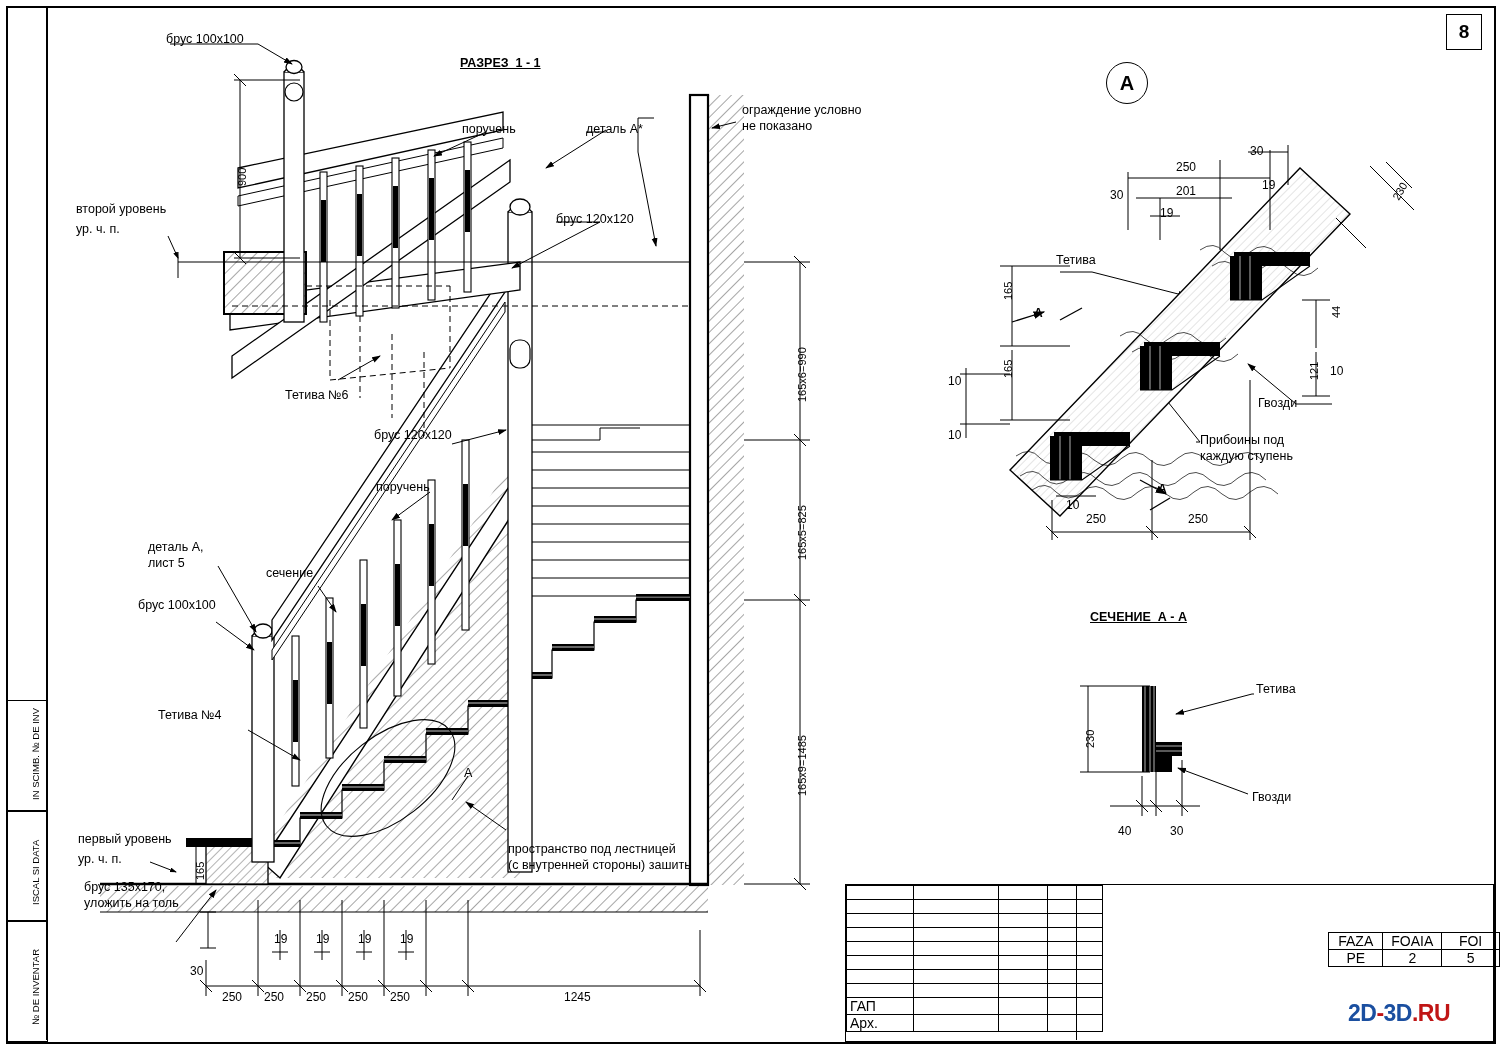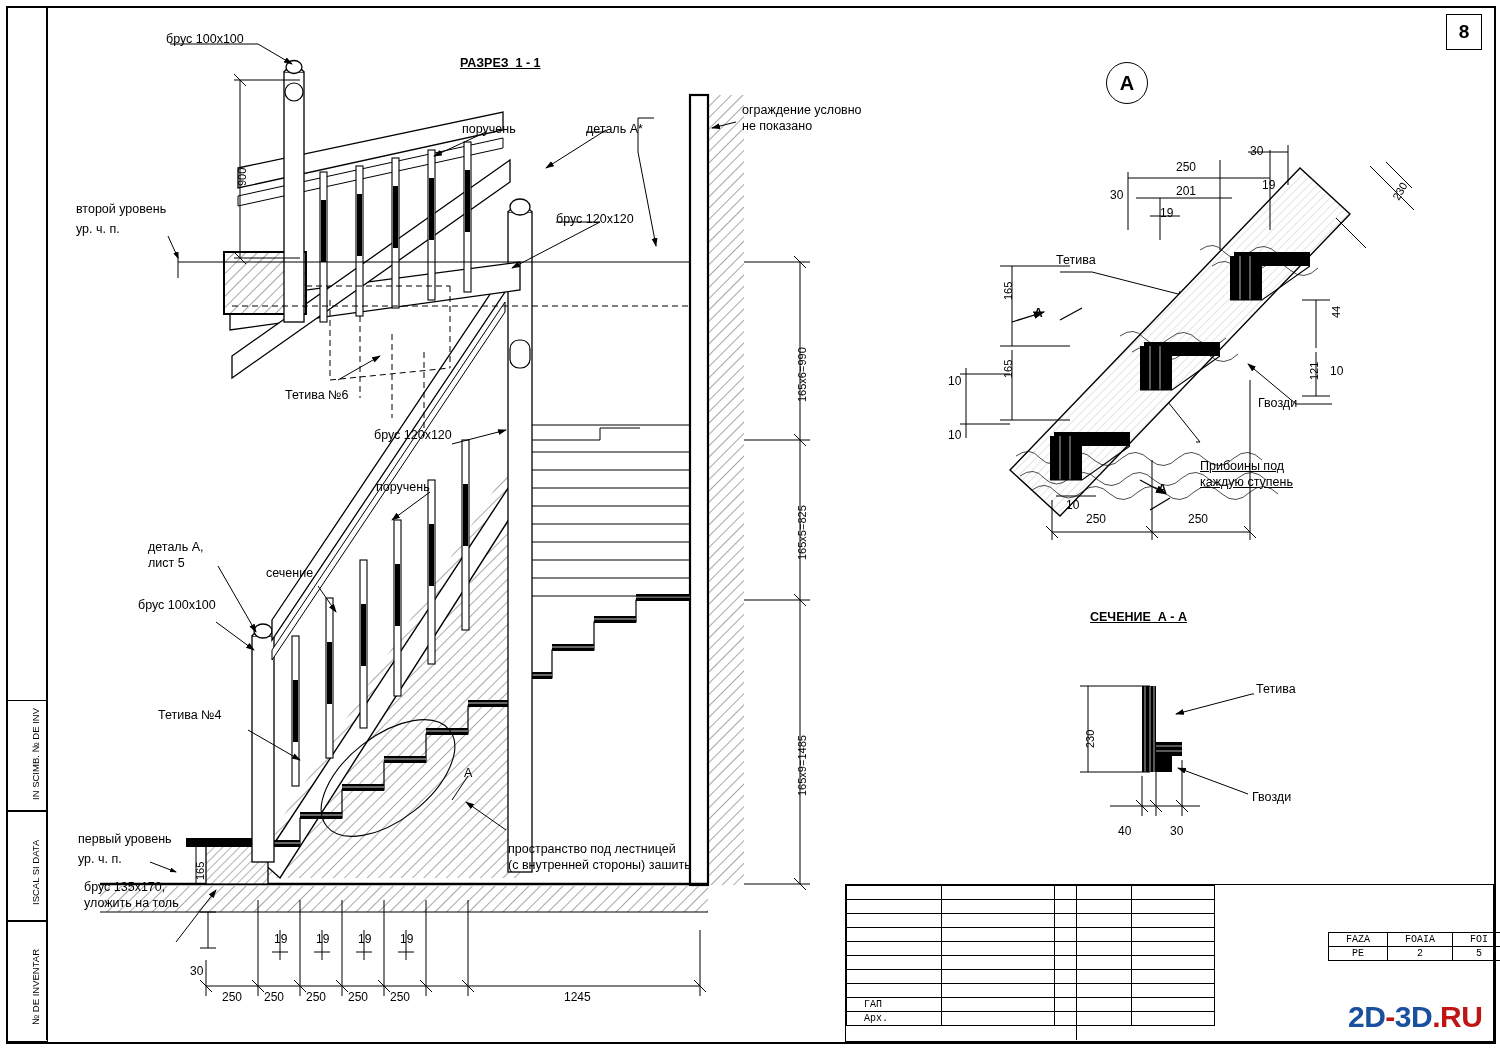--- a/index.html
+++ b/index.html
@@ -11,22 +11,22 @@
   .txt.b{font-weight:bold;}
   .txt.u{text-decoration:underline;}
   .vert{position:absolute;font-size:11px;white-space:pre;transform-origin:0 0;}
   .ln{position:absolute;background:#000;}
   .v1{width:1px;}
   .v2{width:2px;}
   svg{position:absolute;left:0;top:0;overflow:visible;}
   #pagebox{position:absolute;right:18px;top:14px;width:34px;height:34px;border:1.6px solid #000;display:flex;align-items:center;justify-content:center;font-size:19px;font-weight:bold;}
   .circ{position:absolute;border:1.6px solid #000;border-radius:50%;display:flex;align-items:center;justify-content:center;font-size:20px;font-weight:bold;}
   table.tb{position:absolute;border-collapse:collapse;}
-  table.tb td{border:1px solid #000;font-size:10px;height:13px;padding:0 17px;font-family:Liberation Mono, monospace;}
-  .logo{position:absolute;font-size:30px;font-weight:bold;letter-spacing:-.5px;}
+  table.tb td{border:1px solid #000;font-size:14px;height:13px;padding:0 3px;}
+  .logo{position:absolute;font-size:23px;font-weight:bold;letter-spacing:-.5px;}
   .logo .b1{color:#1b4fa0;}
   .logo .r1{color:#c01515;}
   .sidecell{position:absolute;border:1px solid #000;}
   .sidelbl{position:absolute;font-size:9.5px;white-space:nowrap;transform-origin:0 0;transform:rotate(-90deg);}
 </style>
 </head>
 <body>
 
 <div id="sheet">
 
@@ -463,21 +463,21 @@
 
   <div class="txt sm" style="left:274px;top:932px;">19</div>
   <div class="txt sm" style="left:316px;top:932px;">19</div>
   <div class="txt sm" style="left:358px;top:932px;">19</div>
   <div class="txt sm" style="left:400px;top:932px;">19</div>
 
   <div class="circ" style="left:1106px;top:62px;width:40px;height:40px;">A</div>
 
   <div class="txt" style="left:1056px;top:253px;">Тетива</div>
   <div class="txt" style="left:1258px;top:396px;">Гвозди</div>
-  <div class="txt" style="left:1200px;top:459px;text-decoration:underline;">Прибоины под
+  <div class="txt" style="left:1200px;top:433px;">Прибоины под
 каждую ступень</div>
   <div class="txt sm b" style="left:1034px;top:306px;">А</div>
   <div class="txt sm b" style="left:1158px;top:482px;">А</div>
 
   <div class="txt sm" style="left:1176px;top:160px;">250</div>
   <div class="txt sm" style="left:1250px;top:144px;">30</div>
   <div class="txt sm" style="left:1176px;top:184px;">201</div>
   <div class="txt sm" style="left:1262px;top:178px;">19</div>
   <div class="txt sm" style="left:1110px;top:188px;">30</div>
   <div class="txt sm" style="left:1160px;top:206px;">19</div>

